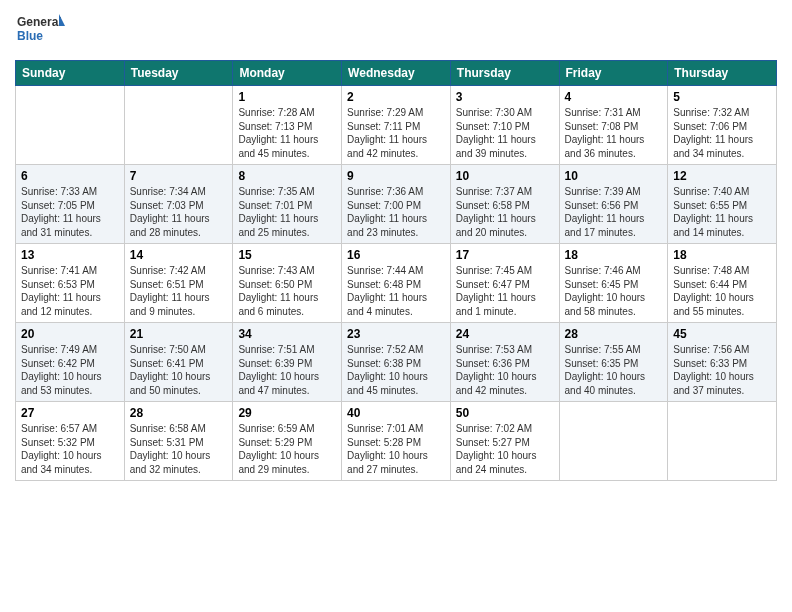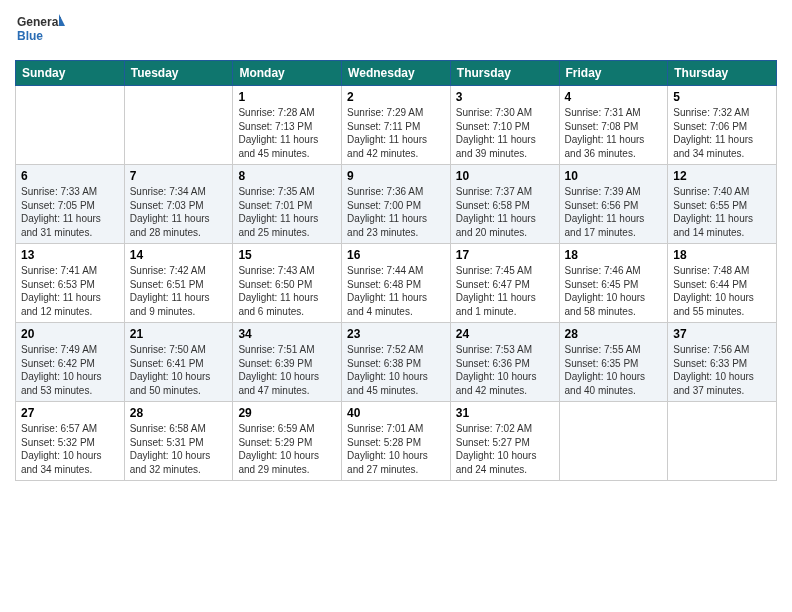--- a/index.html
+++ b/index.html
@@ -212,21 +212,21 @@
         </td>
         <td>
           <span class="day-number">24</span>
           <div class="cell-content">Sunrise: 7:53 AM<br>Sunset: 6:36 PM<br>Daylight: 10 hours and 42 minutes.</div>
         </td>
         <td>
           <span class="day-number">28</span>
           <div class="cell-content">Sunrise: 7:55 AM<br>Sunset: 6:35 PM<br>Daylight: 10 hours and 40 minutes.</div>
         </td>
         <td>
-          <span class="day-number">37</span>
+          <span class="day-number">45</span>
           <div class="cell-content">Sunrise: 7:56 AM<br>Sunset: 6:33 PM<br>Daylight: 10 hours and 37 minutes.</div>
         </td>
       </tr>
       <tr>
         <td>
           <span class="day-number">27</span>
           <div class="cell-content">Sunrise: 6:57 AM<br>Sunset: 5:32 PM<br>Daylight: 10 hours and 34 minutes.</div>
         </td>
         <td>
           <span class="day-number">28</span>
@@ -234,20 +234,20 @@
         </td>
         <td>
           <span class="day-number">29</span>
           <div class="cell-content">Sunrise: 6:59 AM<br>Sunset: 5:29 PM<br>Daylight: 10 hours and 29 minutes.</div>
         </td>
         <td>
           <span class="day-number">40</span>
           <div class="cell-content">Sunrise: 7:01 AM<br>Sunset: 5:28 PM<br>Daylight: 10 hours and 27 minutes.</div>
         </td>
         <td>
-          <span class="day-number">31</span>
+          <span class="day-number">50</span>
           <div class="cell-content">Sunrise: 7:02 AM<br>Sunset: 5:27 PM<br>Daylight: 10 hours and 24 minutes.</div>
         </td>
         <td class="empty-cell"></td>
         <td class="empty-cell"></td>
       </tr>
     </tbody>
 </table>
 
 </body></html>

